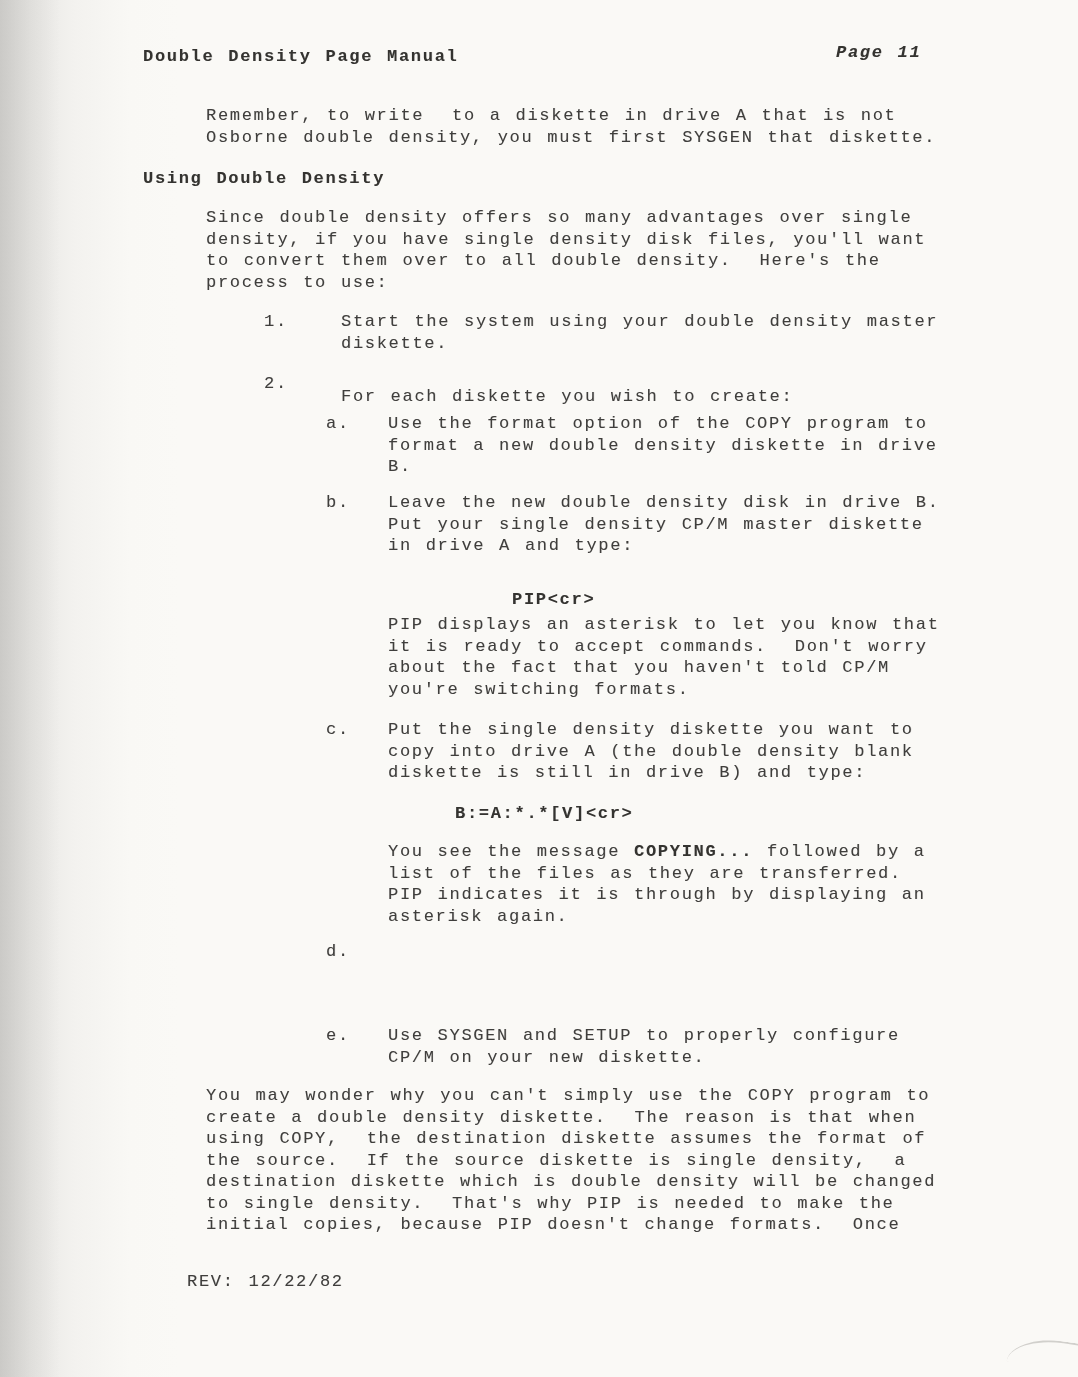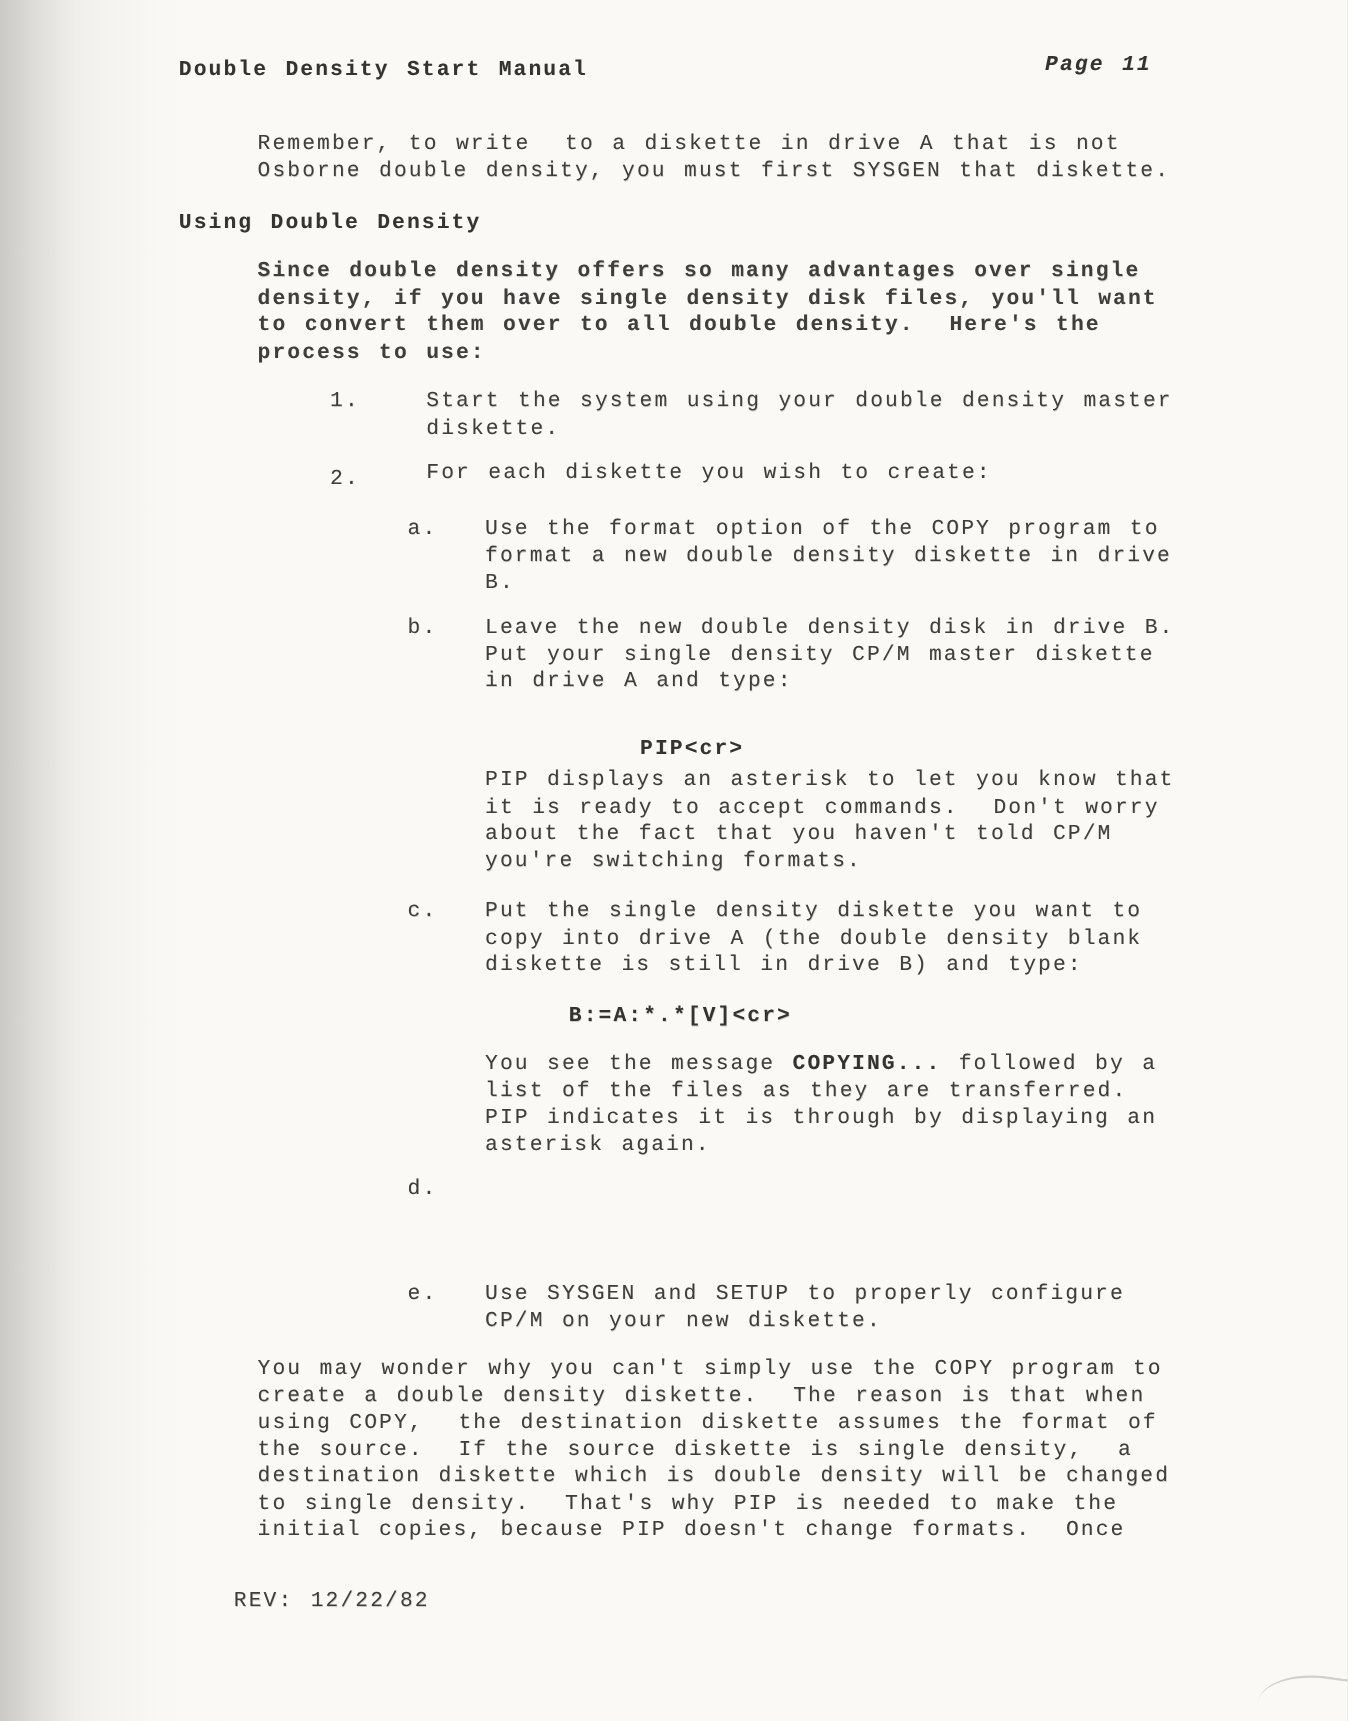--- a/index.html
+++ b/index.html
@@ -61,39 +61,39 @@
     background: linear-gradient(to right, rgba(120,119,116,0.18), rgba(120,119,116,0));
     pointer-events: none;
   }
 </style>
 </head>
 <body>
 
 <div class="page">
   <div class="edge-shade"></div>
 
-  <div class="txt bold" style="left:143px; top:46px;">Double Density Start Manual</div>
+  <div class="txt bold" style="left:143px; top:46px;">Double Density Page Manual</div>
   <div class="txt bold" style="left:836px; top:42px;font-style:italic;">Page 11</div>
 
   <div class="txt" style="left:206px; top:105px; width:760px;">Remember, to write  to a diskette in drive A that is not
 Osborne double density, you must first SYSGEN that diskette.</div>
 
   <div class="txt bold" style="left:143px; top:168px;">Using Double Density</div>
 
-  <div class="txt" style="left:206px; top:207px; width:760px;font-weight:bold;">Since double density offers so many advantages over single
+  <div class="txt" style="left:206px; top:207px; width:760px;">Since double density offers so many advantages over single
 density, if you have single density disk files, you'll want
 to convert them over to all double density.  Here's the
 process to use:</div>
 
   <div class="txt" style="left:264px; top:311px;">1.</div>
   <div class="txt" style="left:341px; top:311px; width:620px;">Start the system using your double density master
 diskette.</div>
 
   <div class="txt" style="left:264px; top:373px;">2.</div>
-  <div class="txt" style="left:341px; top:368px; width:620px;">For each diskette you wish to create:</div>
+  <div class="txt" style="left:341px; top:386px; width:620px;">For each diskette you wish to create:</div>
 
   <div class="txt" style="left:326px; top:413px;">a.</div>
   <div class="txt" style="left:388px; top:413px; width:575px;">Use the format option of the COPY program to
 format a new double density diskette in drive
 B.</div>
 
   <div class="txt" style="left:326px; top:492px;">b.</div>
   <div class="txt" style="left:388px; top:492px; width:575px;">Leave the new double density disk in drive B.
 Put your single density CP/M master diskette
 in drive A and type:</div>

